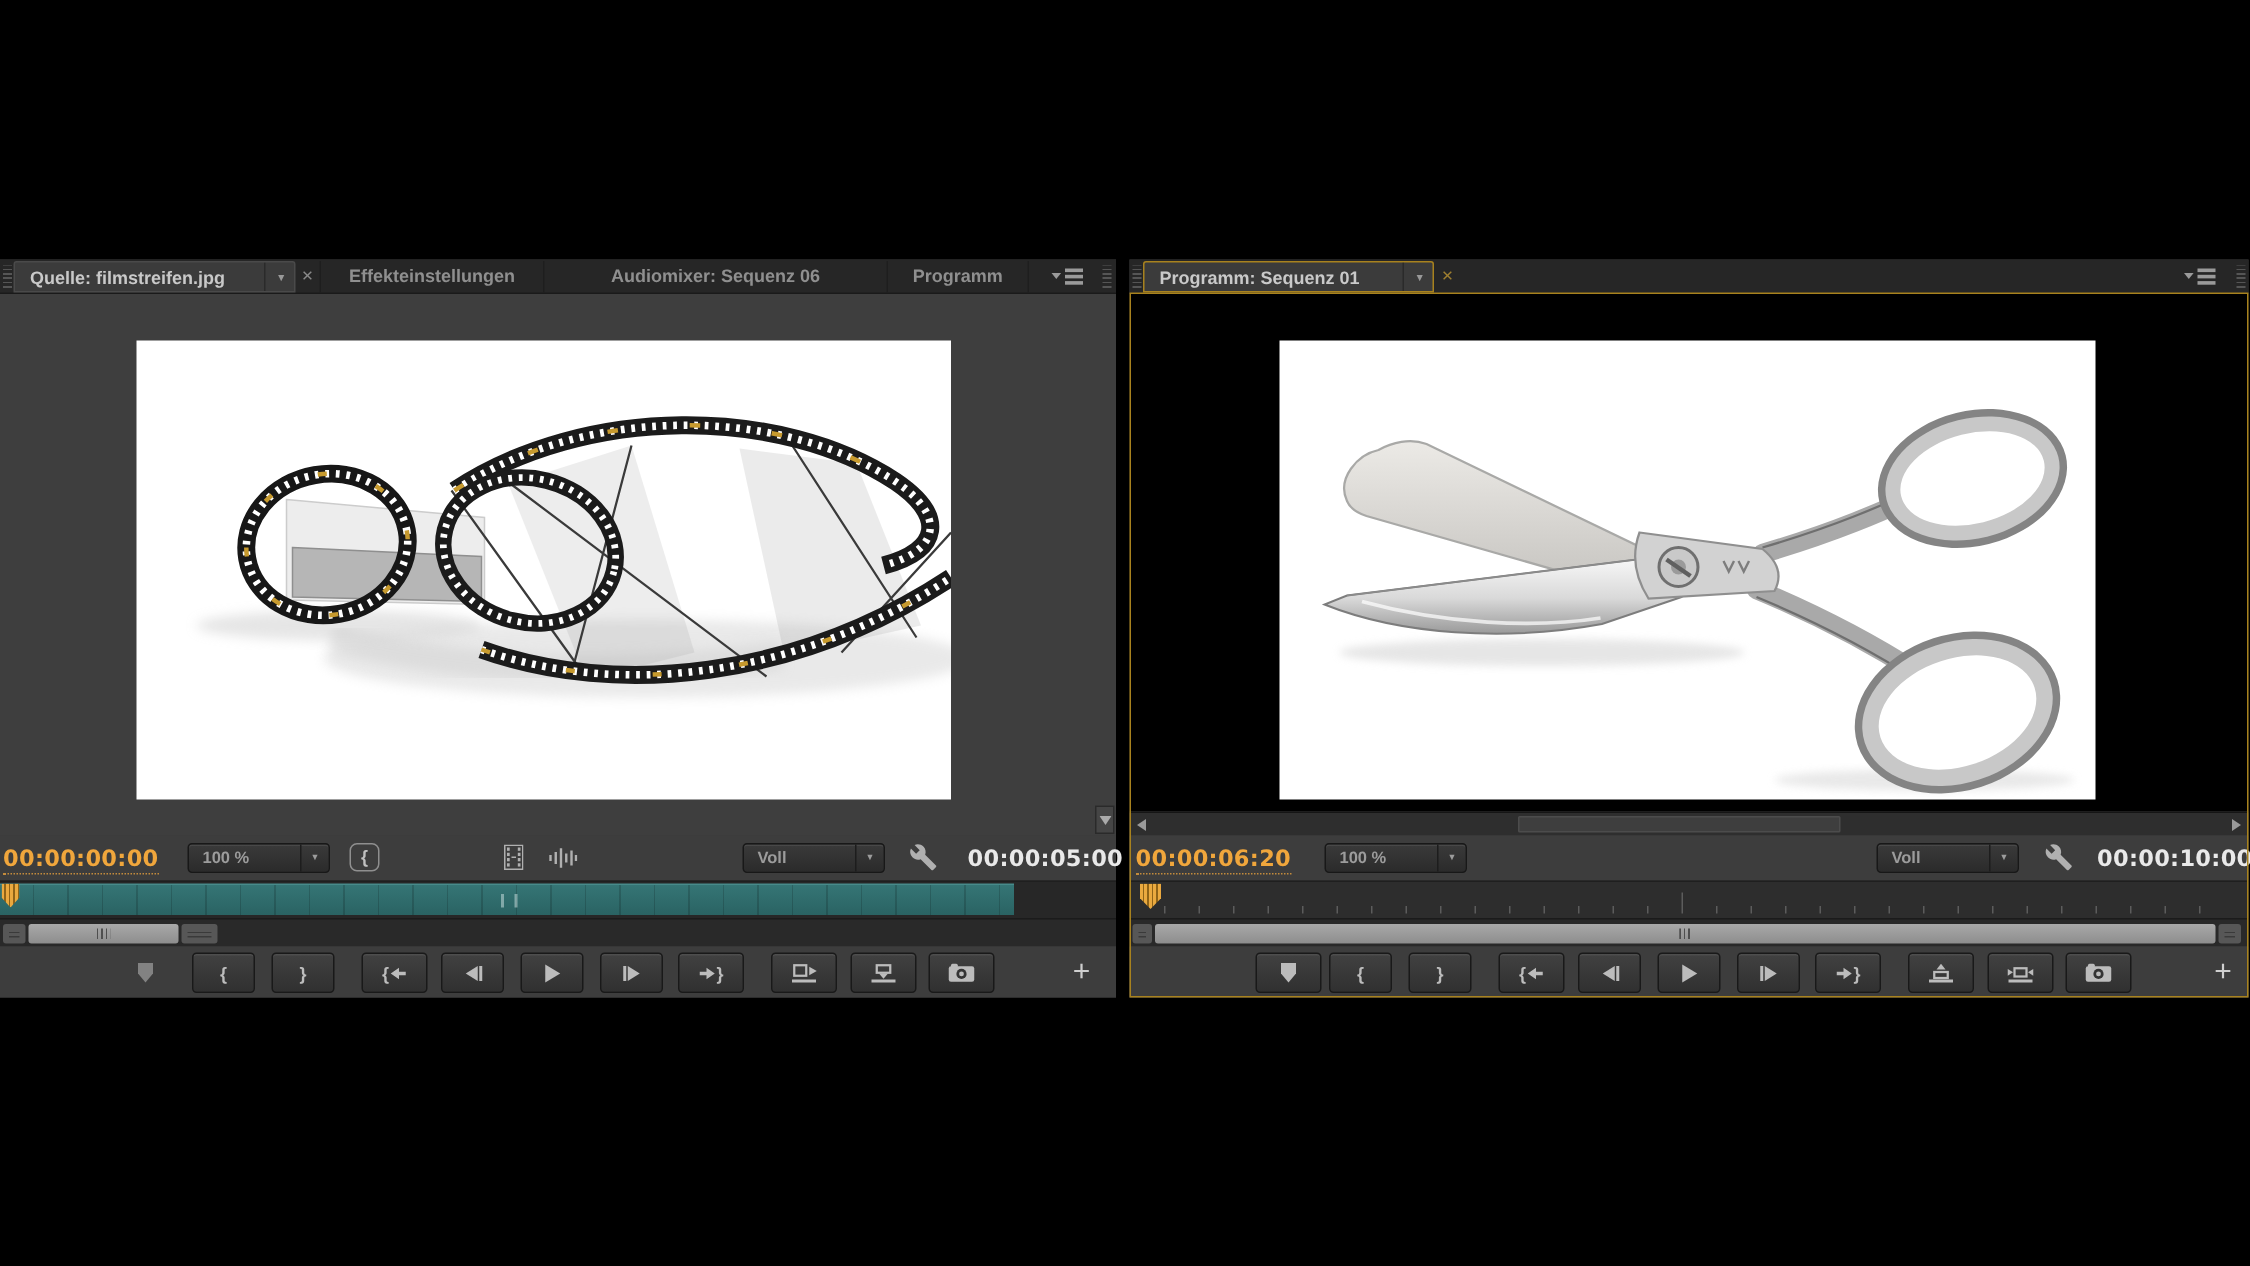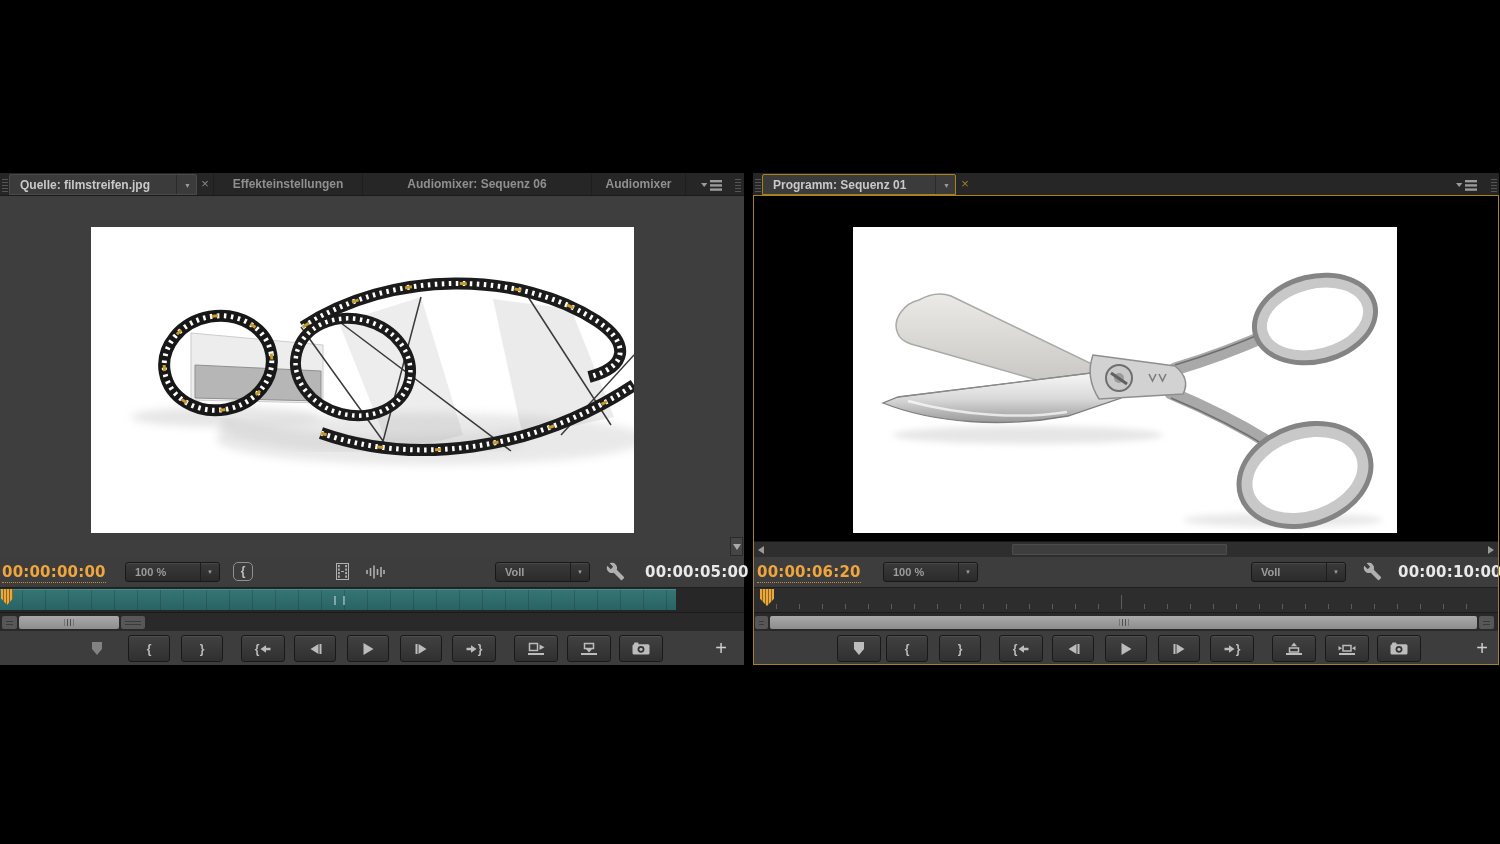--- a/index.html
+++ b/index.html
@@ -87,21 +87,21 @@
   <section class="panel" id="src">
     <div class="tabbar">
       <div class="grip" style="left:2px;"></div>
       <div class="tab active" style="left:9px;width:188px;">
         <span>Quelle: filmstreifen.jpg</span>
         <span class="tab-caret">▼</span>
       </div>
       <span class="tab-close" style="left:198px;">×</span>
       <div class="tab inactive" style="left:213px;width:149px;"><span>Effekteinstellungen</span></div>
       <div class="tab inactive" style="left:362px;width:229px;"><span>Audiomixer: Sequenz 06</span></div>
-      <div class="tab inactive" style="left:591px;width:95px;border-right:1px solid #1e1e1e;"><span>Audiomixer</span></div>
+      <div class="tab inactive" style="left:591px;width:95px;border-right:1px solid #1e1e1e;"><span>Programm</span></div>
       <div class="panel-menu" style="left:700px;">
         <svg width="24" height="13" viewBox="0 0 24 13">
             <path d="M1 4l3.2 4L7.4 4z"></path>
             <rect x="10" y="1" width="12" height="2.4"></rect>
             <rect x="10" y="5.2" width="12" height="2.4"></rect>
             <rect x="10" y="9.4" width="12" height="2.4"></rect>
           </svg>
       </div>
       <div class="grip" style="left:735px;"></div>
     </div>

